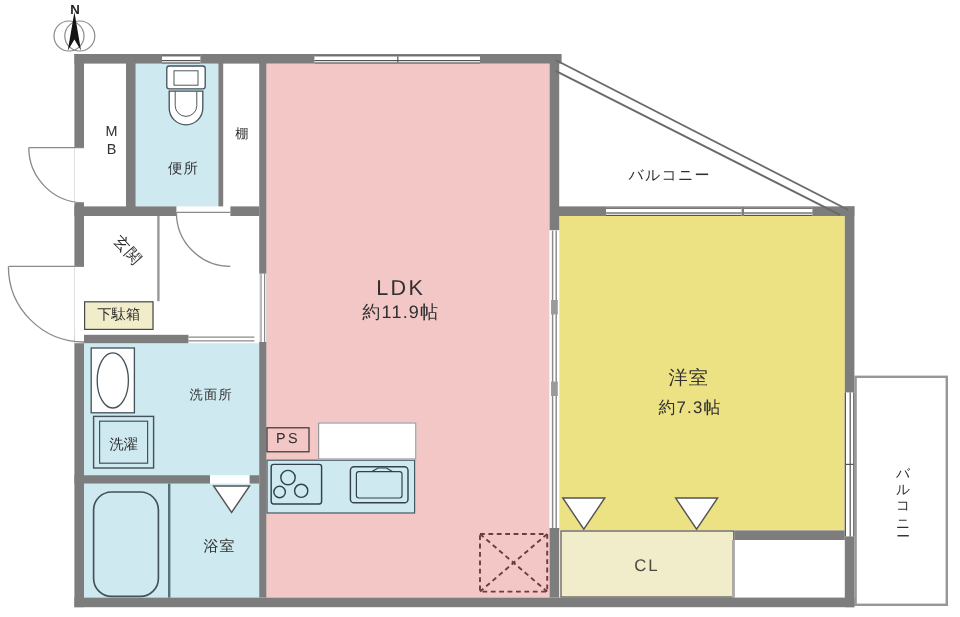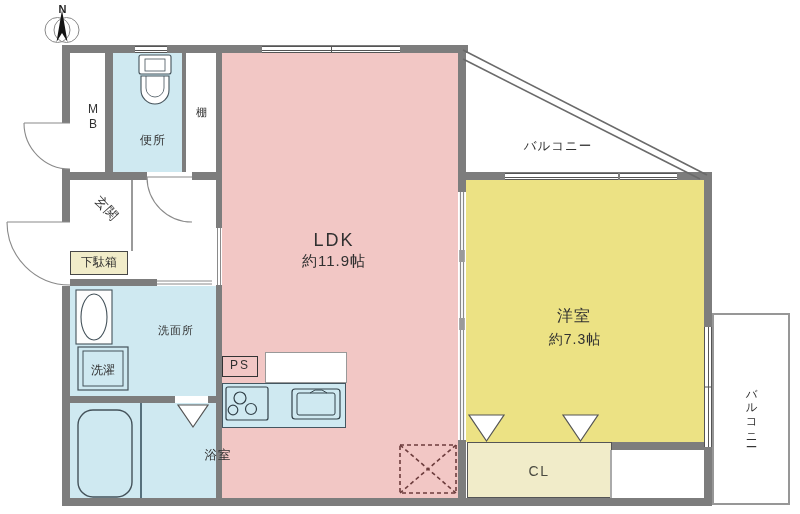--- a/index.html
+++ b/index.html
@@ -155,21 +155,21 @@
   </svg>
 
   <div class="lbl" style="left:63px;top:9px;font-size:11px;font-weight:bold;color:#222;">N</div>
   <div class="lbl vupright" style="position:absolute;left:92px;top:117px;font-size:12px;">MB</div>
   <div class="lbl" style="left:153px;top:141px;font-size:12px;">便所</div>
   <div class="lbl" style="left:202px;top:112px;font-size:11px;">棚</div>
   <div class="lbl" style="left:106px;top:209px;font-size:13px;transform:translate(-50%,-50%) rotate(48deg);">玄関</div>
   <div class="lbl" style="left:99px;top:263px;font-size:12px;letter-spacing:0;">下駄箱</div>
   <div class="lbl" style="left:176px;top:330px;font-size:11px;">洗面所</div>
   <div class="lbl" style="left:103px;top:347px;font-size:12px;letter-spacing:0;margin-top:24px;">洗濯</div>
-  <div class="lbl" style="left:183px;top:455px;font-size:12.5px;margin-left:35px;">浴室</div>
+  <div class="lbl" style="left:183px;top:455px;font-size:12.5px;">浴室</div>
   <div class="lbl" style="left:334px;top:240px;font-size:18px;letter-spacing:2px;text-align:right;">LDK</div>
   <div class="lbl" style="left:334px;top:261px;font-size:15px;">約11.9帖</div>
   <div class="lbl" style="left:240px;top:366px;font-size:12px;letter-spacing:2px;">PS</div>
   <div class="lbl" style="left:574px;top:316px;font-size:16px;">洋室</div>
   <div class="lbl" style="left:575px;top:339px;font-size:14px;">約7.3帖</div>
   <div class="lbl" style="left:539px;top:471px;font-size:14px;color:#4a4a40;letter-spacing:1.5px;">CL</div>
   <div class="lbl" style="left:558px;top:146px;font-size:12.5px;">バルコニー</div>
   <div class="lbl vmixed" style="position:absolute;left:751px;top:412px;font-size:11.5px;letter-spacing:2px;">バルコニー</div>
 
   <div class="abs" style="left:222px;top:356px;width:36px;height:21px;background:transparent;border:1.5px solid #333;"></div>

